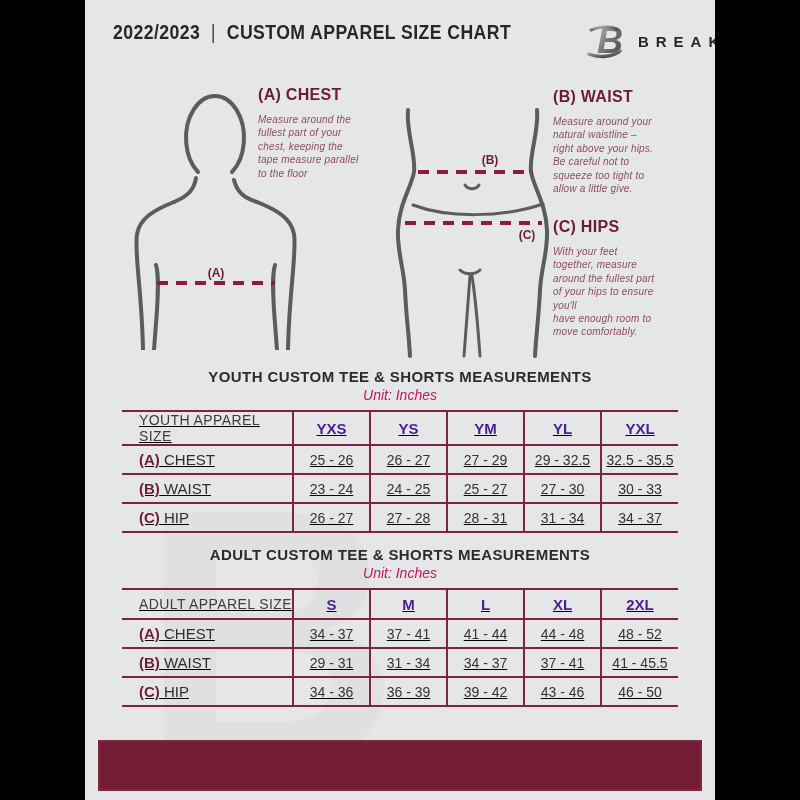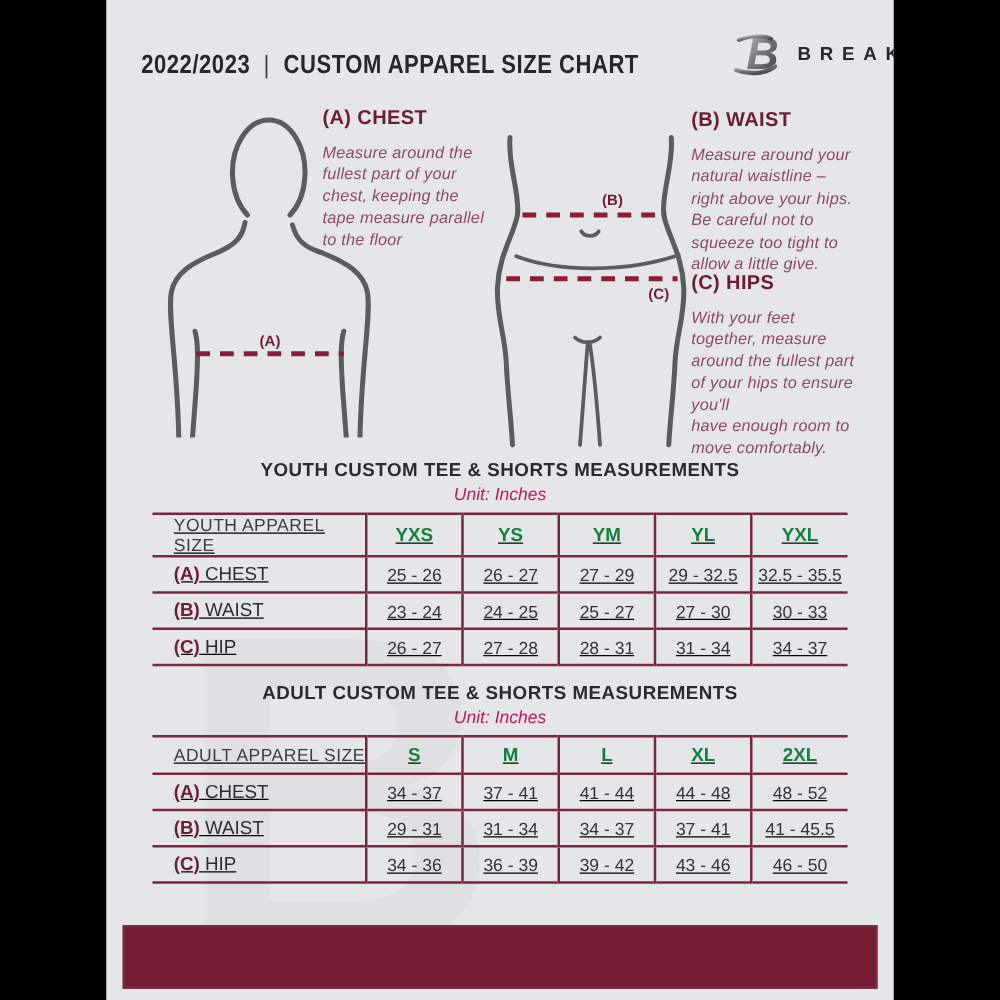--- a/index.html
+++ b/index.html
@@ -9,21 +9,21 @@
     position:relative; overflow:hidden;
   }
   .content {
     position:absolute; left:85px; top:0; width:630px; height:800px;
     background:#e5e6e8; overflow:hidden;
   }
 
   
   .hdr {
     position:absolute; top:20px; left:28px; right:22px; height:44px;
-    display:flex; justify-content:space-between; align-items:flex-end;
+    display:flex; justify-content:space-between; align-items:flex-start;
   }
   .hdr-title {
     display:flex; align-items:center; gap:13px;
     font-weight:700; font-size:21px; color:#27272a; letter-spacing:.5px;
     transform:scaleX(.84); transform-origin:left center; white-space:nowrap;
   }
   .hdr-sep { font-weight:400; color:#3a3a3d; font-size:20px; }
   .brand { display:flex; align-items:center; gap:9px; }
   .brand-name {
     font-weight:700; font-size:15px; letter-spacing:7px; color:#27272a; white-space:nowrap;
@@ -32,37 +32,37 @@
   
   .fig { position:absolute; }
   .fig-torso  { left:45px;  top:82px;  }
   .fig-lower  { left:307px; top:106px; }
   .guide-block { position:absolute; }
   .g-chest { left:173px; top:86px;  width:145px; }
   .g-waist { left:468px; top:88px;  width:158px; }
   .g-hips  { left:468px; top:218px; width:158px; }
   .g-head  { font-weight:700; font-size:16px; color:#6d1c37; letter-spacing:.3px; margin-bottom:9px; }
   .g-text  {
-    font-style:italic; font-size:13px; line-height:1.34; color:#8d4a63;
+    font-style:italic; font-size:10px; line-height:1.34; color:#8d4a63;
     white-space:pre-line; letter-spacing:.2px;
   }
 
   
   .tbl-block { position:absolute; left:0; width:630px; text-align:center; z-index:1; }
   .tbl-youth { top:368px; }
   .tbl-adult { top:546px; }
   .tbl-title { font-weight:700; font-size:15px; color:#2b2b2e; letter-spacing:.4px; }
   .tbl-unit  { font-style:italic; font-size:14px; color:#be185d; margin-top:2px; }
   table { border-collapse:collapse; width:556px; margin:7px auto 0; table-layout:fixed;text-decoration:underline; }
   thead tr { border-top:2px solid #7d2440; border-bottom:2px solid #7d2440; }
   tbody tr { border-bottom:2px solid #7d2440; }
   th + th, td + td { border-left:2px solid #7d2440; }
   th, td { background:transparent; }
   th.label-col, td.label-col { width:171px; text-align:left; padding-left:17px; }
-  thead th { height:30px; font-weight:700; font-size:15px; color:#15803d; }
+  thead th { height:30px; font-weight:700; font-size:15px; color:#4c1d95; }
   thead th.label-col { font-weight:400; font-size:14px; color:#3c3c40; letter-spacing:.4px; }
   tbody td { height:29px; font-size:14px; color:#333336; }
   tbody td.label-col { font-size:15px; color:#2e2e31; }
   .marker { font-weight:700; color:#6d1c37; }
 
   
   .watermark {
     position:absolute; left:55px; top:455px; z-index:0;
     font-size:360px; line-height:1; font-weight:700;
     color:#dddee1; opacity:.75; user-select:none;

